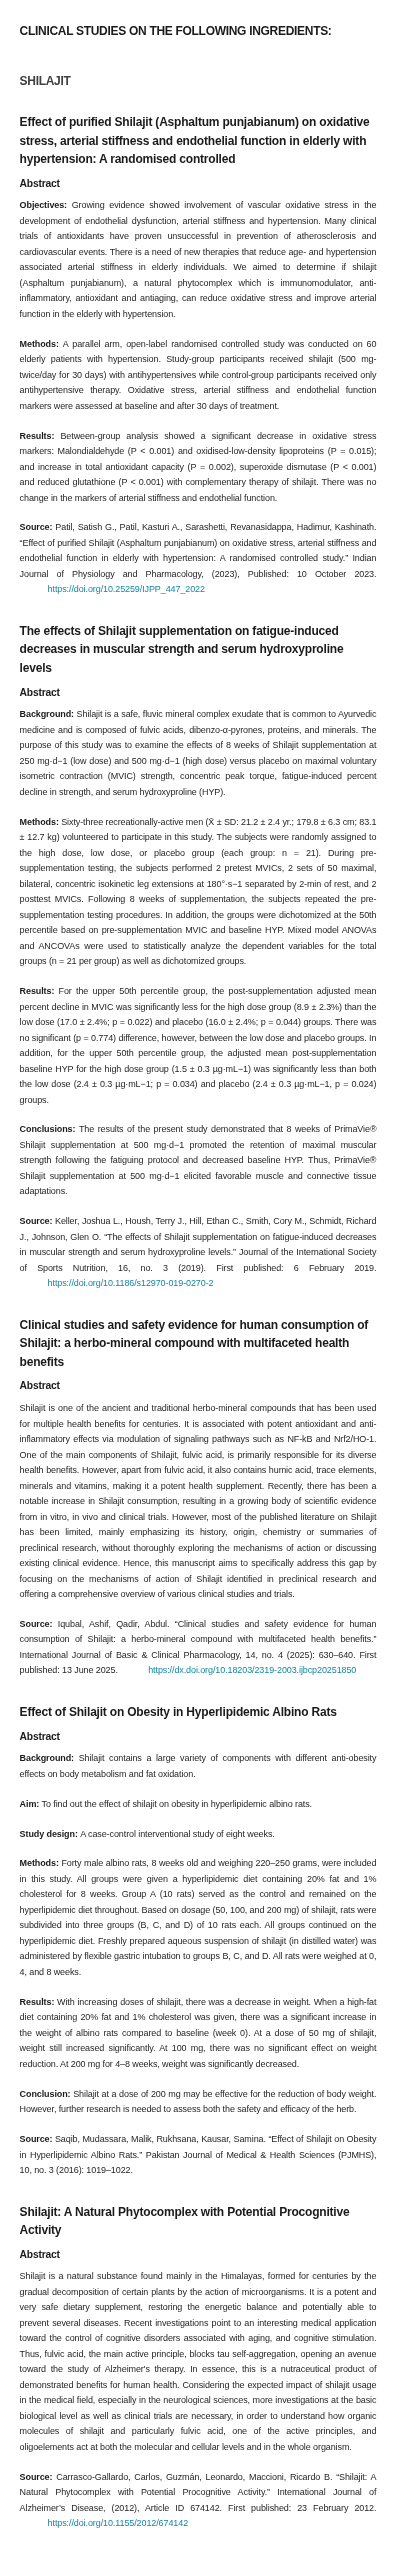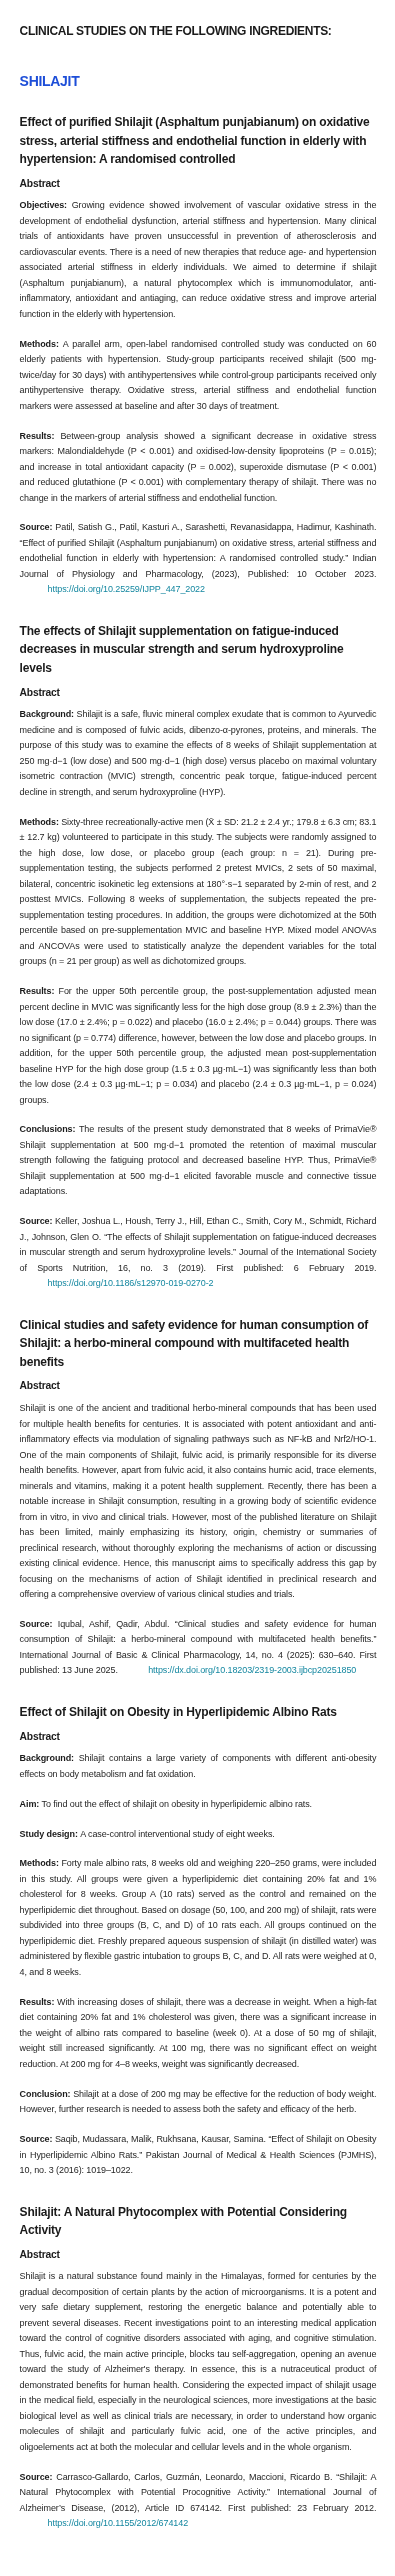--- a/index.html
+++ b/index.html
@@ -14,24 +14,24 @@
   }
   .doc-title {
     font-size: 12px;
     line-height: 17.5px;
     font-weight: bold;
     color: #1b1b1b;
     margin: 0 0 32px 0;
     letter-spacing: -0.3px;
   }
   .ingredient-heading {
-    font-size: 14px;
+    font-size: 12px;
     line-height: 16.5px;
     font-weight: bold;
-    color: #1d4ed8;
+    color: #404040;
     margin: 0 0 13.4px 0;
     letter-spacing: -0.3px;
   }
   .study-heading {
     font-size: 12px;
     line-height: 18.5px;
     font-weight: bold;
     color: #1b1b1b;
     margin: 24px 0 8.2px 0;
     letter-spacing: -0.2px;
@@ -95,21 +95,21 @@
         <h3 class="subheading">Abstract</h3>
         <p class="para"><b class="plabel">Background: </b>Shilajit contains a large variety of components with different anti-obesity effects on body metabolism and fat oxidation.</p>
         <p class="para"><b class="plabel">Aim: </b>To find out the effect of shilajit on obesity in hyperlipidemic albino rats.</p>
         <p class="para"><b class="plabel">Study design: </b>A case-control interventional study of eight weeks.</p>
         <p class="para"><b class="plabel">Methods: </b>Forty male albino rats, 8 weeks old and weighing 220–250 grams, were included in this study. All groups were given a hyperlipidemic diet containing 20% fat and 1% cholesterol for 8 weeks. Group A (10 rats) served as the control and remained on the hyperlipidemic diet throughout. Based on dosage (50, 100, and 200 mg) of shilajit, rats were subdivided into three groups (B, C, and D) of 10 rats each. All groups continued on the hyperlipidemic diet. Freshly prepared aqueous suspension of shilajit (in distilled water) was administered by flexible gastric intubation to groups B, C, and D. All rats were weighed at 0, 4, and 8 weeks.</p>
         <p class="para"><b class="plabel">Results: </b>With increasing doses of shilajit, there was a decrease in weight. When a high-fat diet containing 20% fat and 1% cholesterol was given, there was a significant increase in the weight of albino rats compared to baseline (week 0). At a dose of 50 mg of shilajit, weight still increased significantly. At 100 mg, there was no significant effect on weight reduction. At 200 mg for 4–8 weeks, weight was significantly decreased.</p>
         <p class="para"><b class="plabel">Conclusion: </b>Shilajit at a dose of 200 mg may be effective for the reduction of body weight. However, further research is needed to assess both the safety and efficacy of the herb.</p>
         <p class="para"><b class="plabel">Source: </b>Saqib, Mudassara, Malik, Rukhsana, Kausar, Samina. “Effect of Shilajit on Obesity in Hyperlipidemic Albino Rats.” Pakistan Journal of Medical &amp; Health Sciences (PJMHS), 10, no. 3 (2016): 1019–1022.</p>
       </section>
       <section>
-        <h2 class="study-heading">Shilajit: A Natural Phytocomplex with Potential Considering Activity</h2>
+        <h2 class="study-heading">Shilajit: A Natural Phytocomplex with Potential Procognitive Activity</h2>
         <h3 class="subheading">Abstract</h3>
         <p class="para">Shilajit is a natural substance found mainly in the Himalayas, formed for centuries by the gradual decomposition of certain plants by the action of microorganisms. It is a potent and very safe dietary supplement, restoring the energetic balance and potentially able to prevent several diseases. Recent investigations point to an interesting medical application toward the control of cognitive disorders associated with aging, and cognitive stimulation. Thus, fulvic acid, the main active principle, blocks tau self-aggregation, opening an avenue toward the study of Alzheimer's therapy. In essence, this is a nutraceutical product of demonstrated benefits for human health. Considering the expected impact of shilajit usage in the medical field, especially in the neurological sciences, more investigations at the basic biological level as well as clinical trials are necessary, in order to understand how organic molecules of shilajit and particularly fulvic acid, one of the active principles, and oligoelements act at both the molecular and cellular levels and in the whole organism.</p>
         <p class="para"><b class="plabel">Source: </b>Carrasco-Gallardo, Carlos, Guzmán, Leonardo, Maccioni, Ricardo B. “Shilajit: A Natural Phytocomplex with Potential Procognitive Activity.” International Journal of Alzheimer’s Disease, (2012), Article ID 674142. First published: 23 February 2012. <a class="doc-link" href="#">https://doi.org/10.1155/2012/674142</a></p>
       </section>
     </div>
 
 </div>
 
 
 </body></html>

